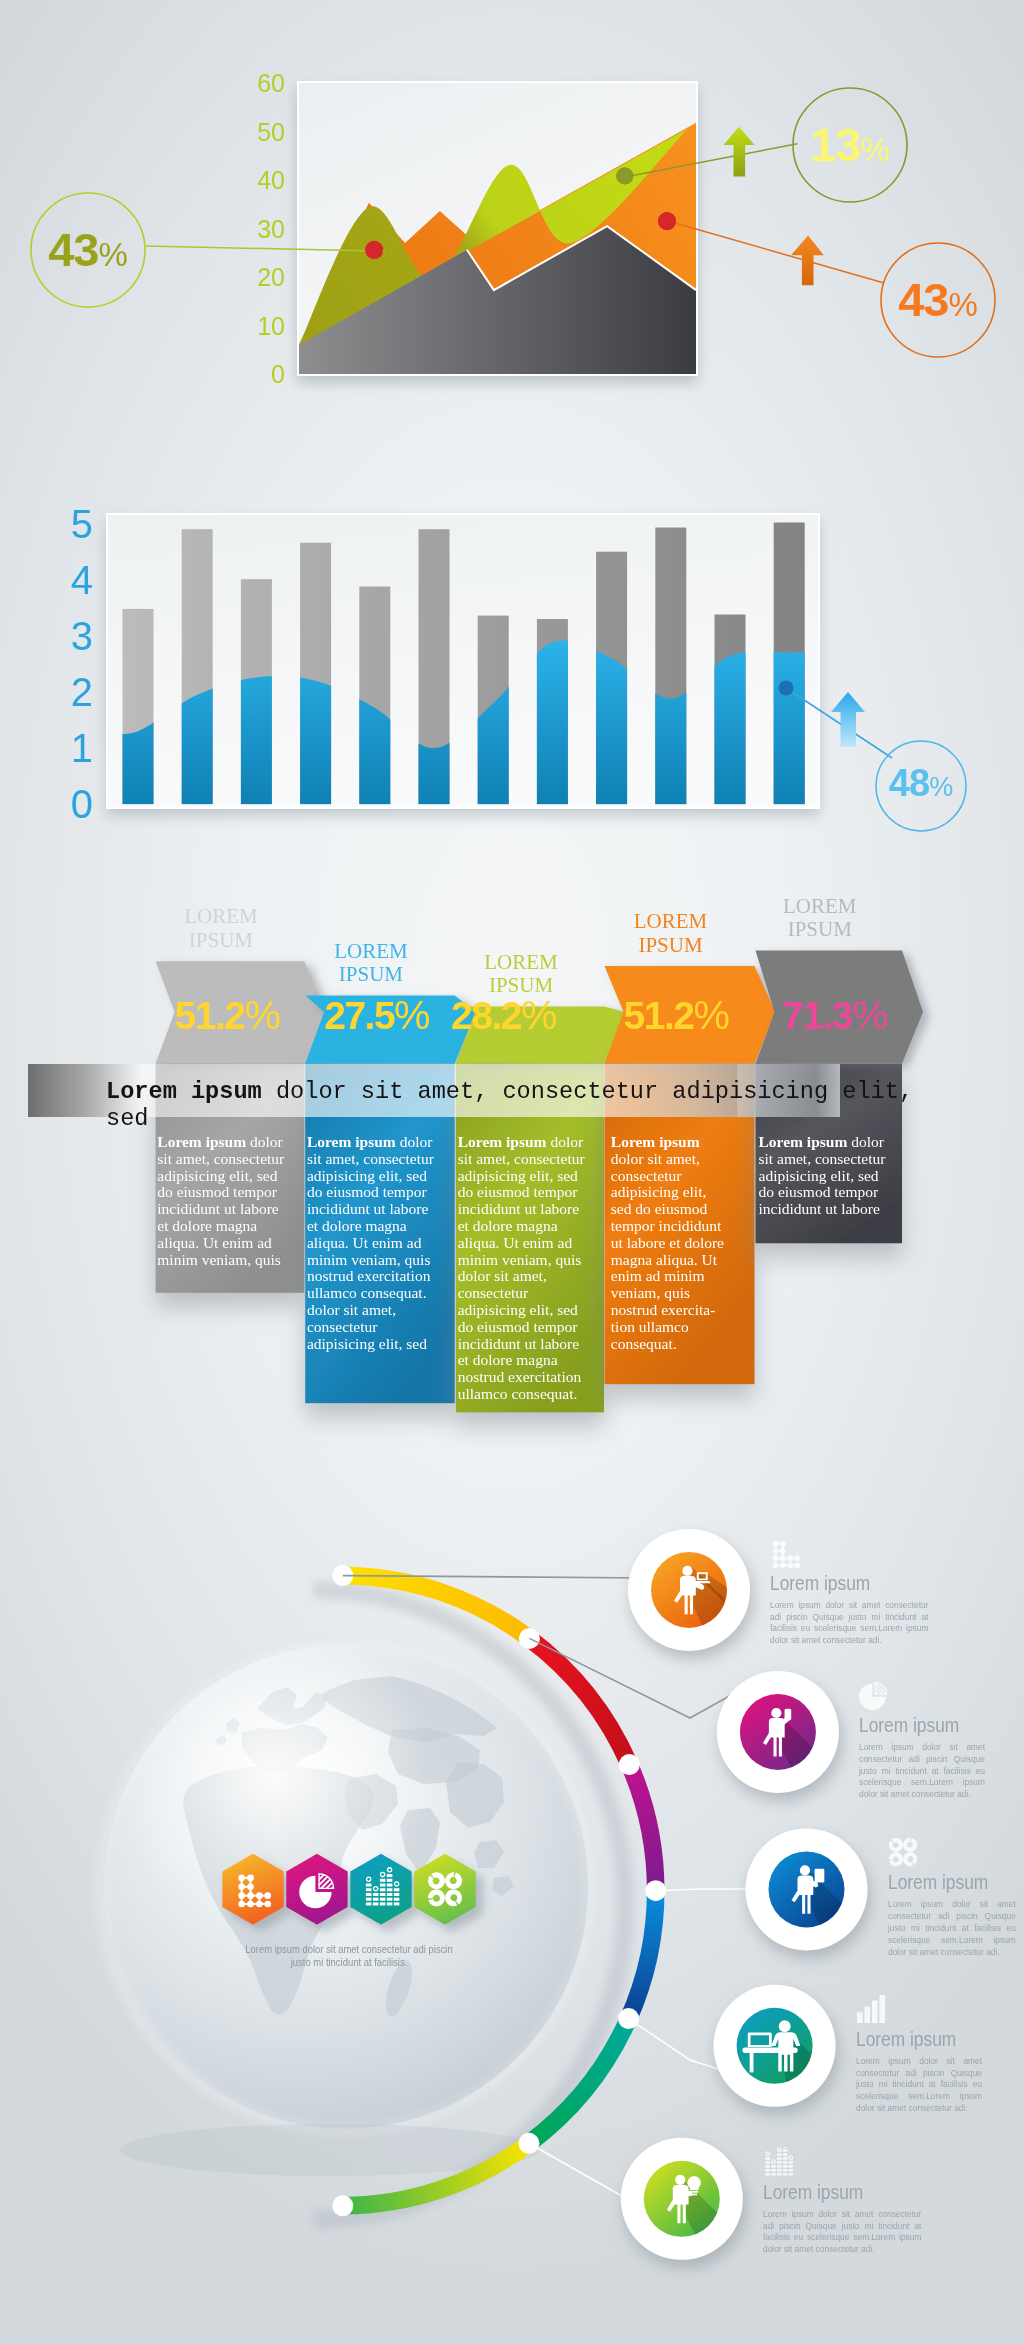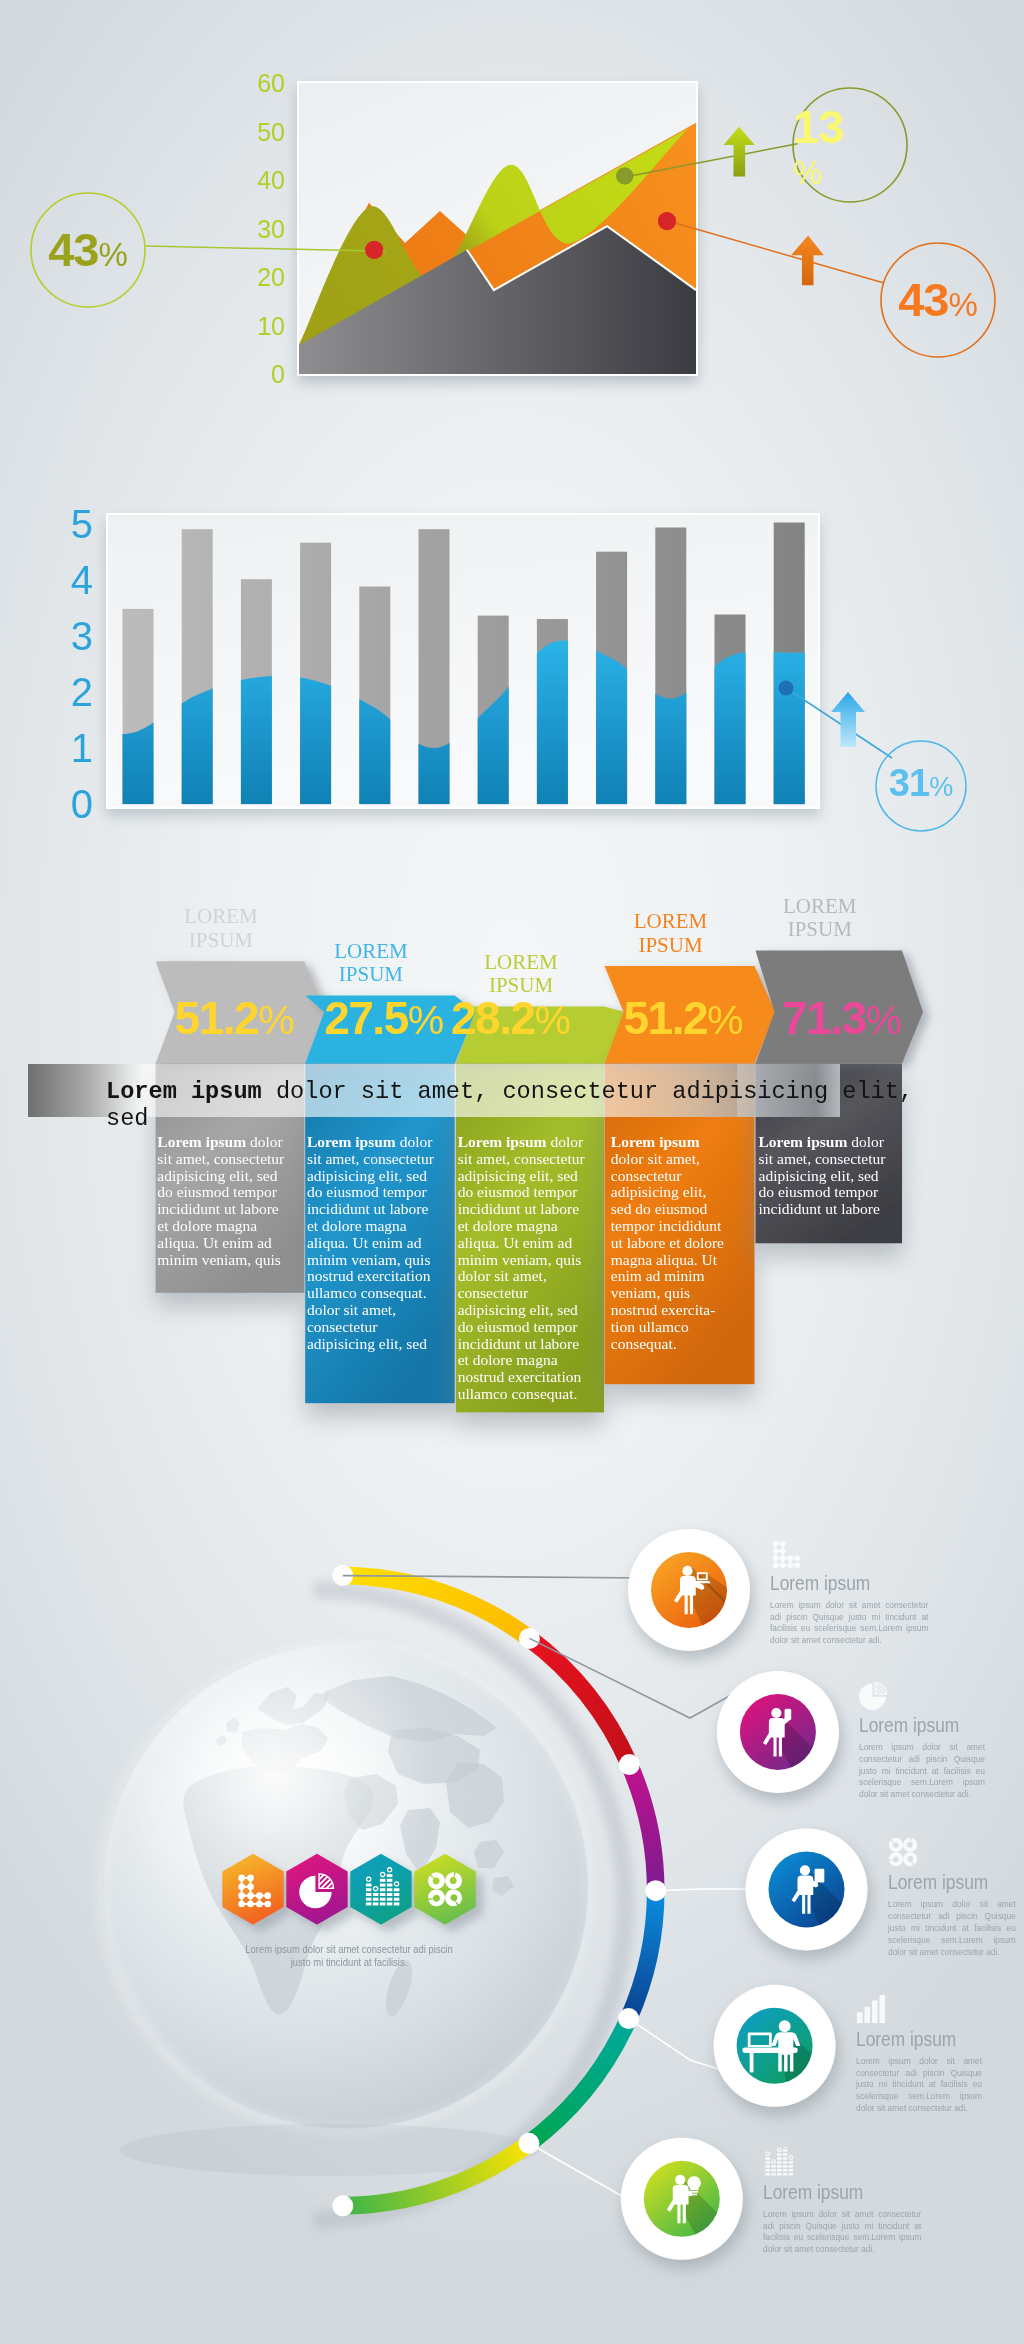--- a/index.html
+++ b/index.html
@@ -9,36 +9,36 @@
        background:radial-gradient(ellipse 70% 55% at 50% 42%, #f4f6f7 0%, #eef1f3 38%, #dfe4e8 75%, #d3d9dd 100%);}
   .sec{position:absolute;left:0;width:1024px;}
   svg{display:block;}
   
   .co{position:absolute;display:flex;align-items:baseline;justify-content:center;}
   .co-v{font-weight:bold;letter-spacing:-1px;}
   .co-u{font-weight:normal;}
   .co-l{left:31px;top:222px;width:114px;height:56px;}
   .co-l .co-v{font-size:47px;color:#9aa21c;}
   .co-l .co-u{font-size:33px;color:#9aa21c;}
-  .co-tr{left:793px;top:117px;width:114px;height:56px;flex-direction:column;}
+  .co-tr{left:793px;top:117px;width:114px;height:56px;}
   .co-tr .co-v{font-size:47px;color:#fbf76e;}
   .co-tr .co-u{font-size:33px;color:#fbf76e;}
   .co-br{left:881px;top:272px;width:114px;height:56px;}
   .co-br .co-v{font-size:47px;color:#f7791f;}
   .co-br .co-u{font-size:33px;color:#f7791f;}
   .ytick{font-size:25px;font-weight:normal;}
   .ytick2{font-size:40px;font-weight:normal;}
   .co-b{left:876px;top:292px;width:90px;height:46px;}
   .co-b .co-v{font-size:38px;color:#5bc0ef;}
   .co-b .co-u{font-size:27px;color:#5bc0ef;}
   
   #sec3{pointer-events:none;}
   .hd3{position:absolute;font-family:"Liberation Serif",serif;font-size:21px;line-height:23.5px;text-align:center;width:150px;}
   .vl3{position:absolute;font-weight:bold;white-space:nowrap;line-height:1;}
-  .vl3 .v{font-size:46px;letter-spacing:-1.5px;text-align:right;}
+  .vl3 .v{font-size:39px;letter-spacing:-1.5px;text-align:right;}
   .vl3 .u{font-size:41px;font-weight:normal;}
   .bd3{position:absolute;font-family:"Liberation Serif",serif;font-size:15.5px;line-height:16.8px;color:#ffffff;width:132px;}
   .bd3 b{font-weight:bold;}
   .ribbon{position:absolute;left:0;top:173.5px;width:812px;height:53.5px;
           background:linear-gradient(90deg,
             rgba(104,104,104,0.95) 0%,
             rgba(160,160,160,0.90) 7%,
             rgba(255,255,255,0.55) 14%,
             rgba(255,255,255,0.62) 30%,
             rgba(255,255,255,0.63) 62%,
@@ -224,21 +224,21 @@
         <text x="93" y="235.96000000000004" text-anchor="end" class="ytick2" fill="#2ba3dd">2</text>
         <text x="93" y="292.08000000000004" text-anchor="end" class="ytick2" fill="#2ba3dd">1</text>
         <text x="93" y="348.20000000000005" text-anchor="end" class="ytick2" fill="#2ba3dd">0</text>
       </g>
     <path d="M786 218 L892 288" stroke="#3aa6e0" stroke-width="1.5" fill="none"></path>
     <path fill="url(#g2-arr)" d="M840.5 277 L840.5 242 L831 242 L848 222 L865 242 L856 242 L856 277 Z"></path>
     <circle cx="786" cy="218" r="7.5" fill="#1f6fb5"></circle>
     <circle cx="921" cy="316" r="45" fill="none" stroke="#4fb8ea" stroke-width="1.5"></circle>
   </svg>
   <div class="co co-b">
-      <span class="co-v">31</span>
+      <span class="co-v">48</span>
       <span class="co-u">%</span>
     </div>
 </div>
 
 <div class="sec" id="sec3" style="top:890px;height:570px;padding-left:8px;">
   <svg width="1024" height="570" viewBox="0 0 1024 570">
     <defs>
       <filter id="sh3" x="-60%" y="-20%" width="240%" height="160%">
         <feDropShadow dx="6" dy="4" stdDeviation="5" flood-color="#6a7179" flood-opacity="0.45"></feDropShadow>
       </filter>

